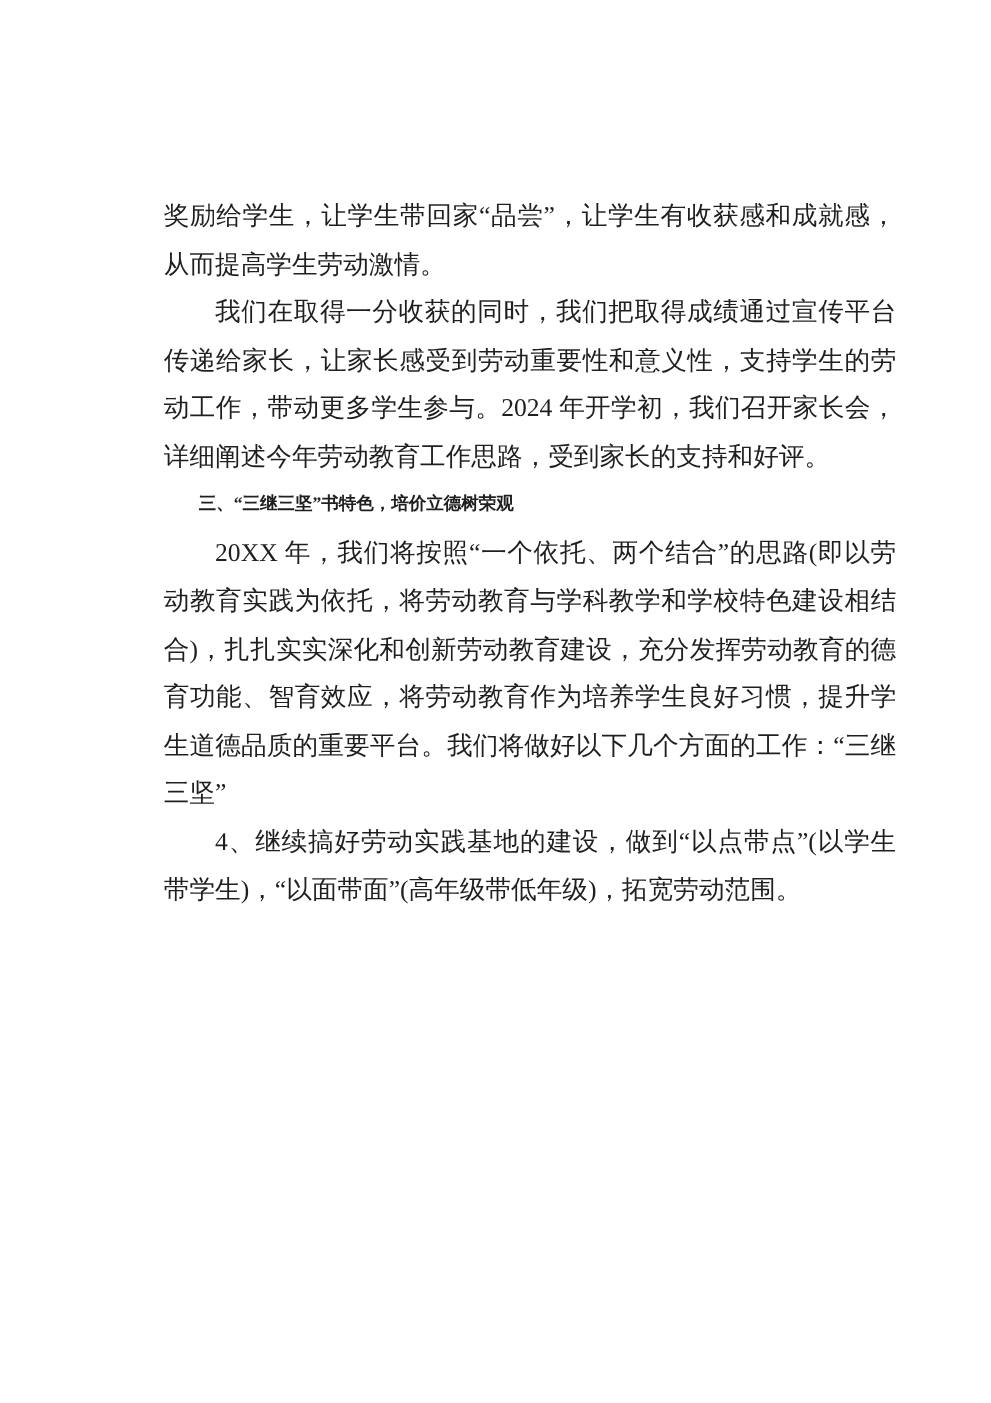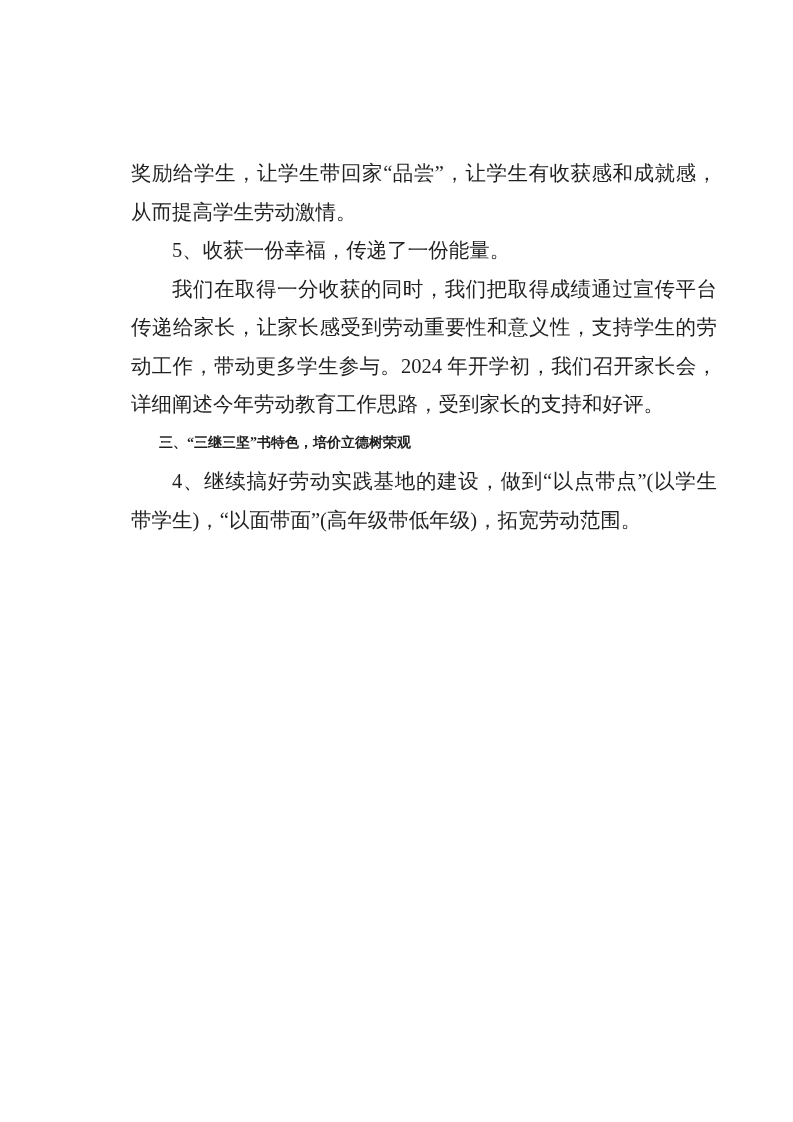--- a/index.html
+++ b/index.html
@@ -40,18 +40,18 @@
     font-size: 14px;
     line-height: 38.5px;
   }
 </style>
 </head>
 <body>
 
 <div class="page">
   <div class="doc-body">
     <p class="para no-indent">奖励给学生，让学生带回家“品尝”，让学生有收获感和成就感，从而提高学生劳动激情。</p>
-    <p class="para">5、收获一份幸福，传递了一份能量。</p>
     <p class="para">我们在取得一分收获的同时，我们把取得成绩通过宣传平台传递给家长，让家长感受到劳动重要性和意义性，支持学生的劳动工作，带动更多学生参与。2024 年开学初，我们召开家长会，详细阐述今年劳动教育工作思路，受到家长的支持和好评。</p>
     <h3 class="para heading">三、“三继三坚”书特色，培价立德树荣观</h3>
+    <p class="para">20XX 年，我们将按照“一个依托、两个结合”的思路(即以劳动教育实践为依托，将劳动教育与学科教学和学校特色建设相结合)，扎扎实实深化和创新劳动教育建设，充分发挥劳动教育的德育功能、智育效应，将劳动教育作为培养学生良好习惯，提升学生道德品质的重要平台。我们将做好以下几个方面的工作：“三继三坚”</p>
     <p class="para">4、继续搞好劳动实践基地的建设，做到“以点带点”(以学生带学生)，“以面带面”(高年级带低年级)，拓宽劳动范围。</p>
   </div>
 </div>
 
 </body></html>

